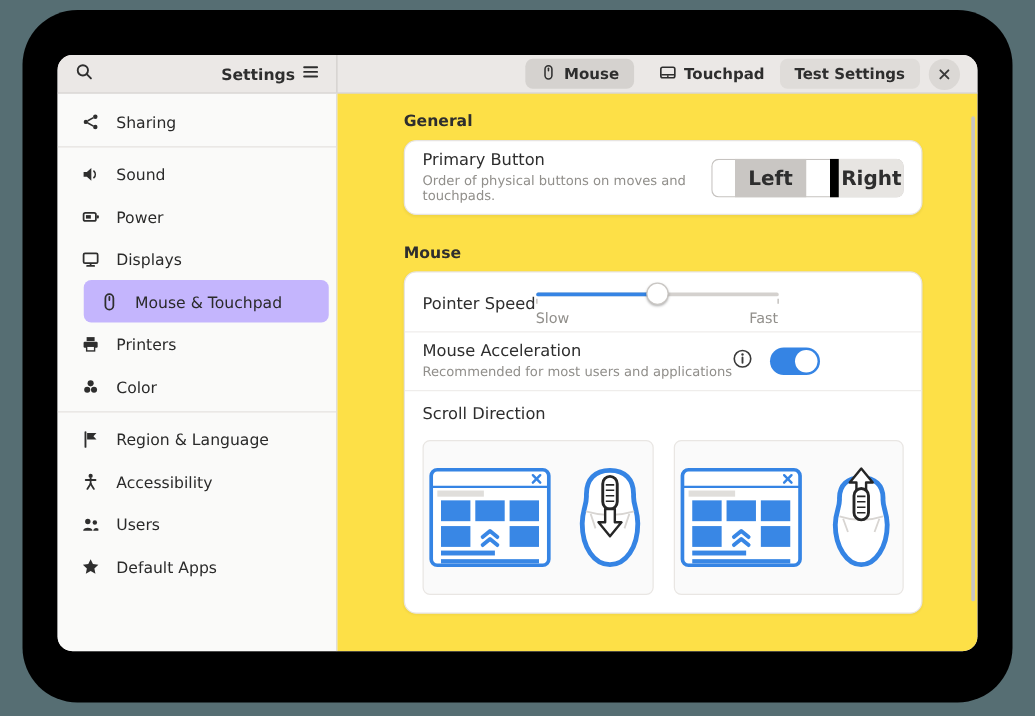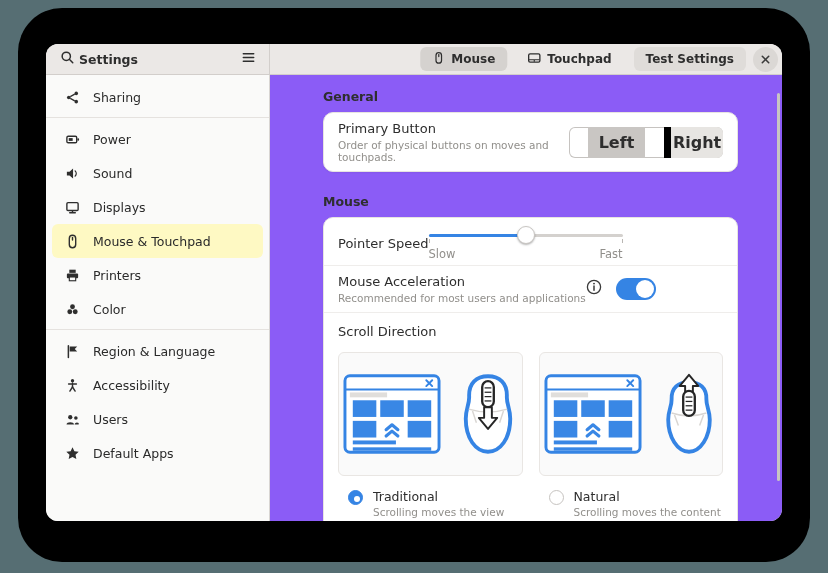--- a/index.html
+++ b/index.html
@@ -16,41 +16,41 @@
   }
   .window {
     position:absolute; left:46px; top:44px; width:736px; height:477px;
     border-radius:12px; overflow:hidden; background:#fafafa;
     display:flex; flex-direction:column;
     box-shadow:0 0 0 1px rgba(0,0,0,.6);
   }
   
   .titlebar { height:31px; flex:0 0 31px; display:flex; background:#ebe8e6; border-bottom:1px solid #d2cecb; }
   .titlebar-left { width:224px; flex:0 0 224px; border-right:1px solid #d2cecb; display:flex; align-items:center; padding:0 9px; }
-  .tb-title { flex:1; text-align:left; font-weight:bold; font-size:12.5px; color:#2e2e2e; }
+  .tb-title { flex:1; text-align:right; font-weight:bold; font-size:12.5px; color:#2e2e2e; }
   .icon-btn { width:24px; height:24px; border-radius:6px; display:flex; align-items:center; justify-content:center; }
   .titlebar-right { flex:1; position:relative; display:flex; align-items:center; }
   .seg-tabs { position:absolute; left:50%; transform:translateX(-52%); display:flex; gap:8px; }
   .hdr-btn {
     display:flex; align-items:center; gap:6px; height:24px; padding:0 12px;
     border-radius:6px; font-weight:bold; font-size:12px; color:#2e2e2e;
   }
   .hdr-btn.active { background:#d5d2cf; }
-  .right-ctrls { margin-left:auto; display:flex; align-items:center; gap:7px; padding-right:4px; }
+  .right-ctrls { margin-left:auto; display:flex; align-items:center; gap:7px; padding-right:14px; }
   .test-btn { background:#dfdcd9; }
   .close-btn { width:25px; height:25px; border-radius:50%; background:#dbd8d5; display:flex; align-items:center; justify-content:center; }
   
   .wbody { flex:1; display:flex; min-height:0; }
   .sidebar { width:224px; flex:0 0 224px; background:#fafaf9; border-right:1px solid #d8d5d2; padding:5px 6px 0 6px; overflow:hidden; }
   .side-item { height:34px; display:flex; align-items:center; gap:13px; padding:0 0 0 12px; border-radius:6px; font-size:12.5px; color:#2a2a2a; }
-  .side-item.selected { background:#fef9c3; }
+  .side-item.selected { background:#c4b5fd;margin-left:15px; }
   .side-item .sicon { width:16px; height:16px; flex:0 0 16px; display:flex; align-items:center; justify-content:center; }
   .side-sep { height:1px; background:#e5e2df; margin:3px -6px 4px -6px; }
   
-  .content { flex:1; position:relative; background:#8b5cf6; padding:14px 44px 0 53px; overflow:hidden; }
+  .content { flex:1; position:relative; background:#fde047; padding:14px 44px 0 53px; overflow:hidden; }
   .section-heading { font-weight:bold; font-size:12.5px; color:#2e2e2e; margin-bottom:8px; }
   .card { background:#fff; border:1px solid #e7e4e1; border-radius:10px; box-shadow:0 1px 2px rgba(0,0,0,.05); }
   .card + .section-heading { margin-top:22px; }
   .row { display:flex; align-items:center; padding:8px 14px; }
   .row-sep { height:1px; background:#efedeb; margin:0; }
   .row-title { font-size:13px; color:#2e2e2e; }
   .row-sub { font-size:10.5px; color:#918f8b; margin-top:3px; }
   
   .segmented { display:flex; border-radius:6px; overflow:hidden; box-shadow:0 0 0 1px #c6c3c0 inset; }
   .seg-opt { padding:6px 0; width:72px; text-align:center; font-weight:bold; font-size:16px; background:#e7e5e2; color:#2e2e2e;margin-left:19px; }
@@ -173,35 +173,35 @@
                 <line x1="5.6" y1="8.9" x2="10.4" y2="11.6"></line>
               </g>
             </svg>
           </span>
         <span>Sharing</span>
       </div>
       <div class="side-sep"></div>
       <div class="side-item">
         <span class="sicon">
             <svg width="15" height="15" viewBox="0 0 16 16">
+              <polygon points="2,6 4.8,6 8.6,2.6 8.6,13.4 4.8,10 2,10" fill="#2e2e2e"></polygon>
+              <path d="M10.8,5.2 A4,4 0 0 1 10.8,10.8" fill="none" stroke="#2e2e2e" stroke-width="1.4" stroke-linecap="round"></path>
+            </svg>
+          </span>
+        <span>Sound</span>
+      </div>
+      <div class="side-item">
+        <span class="sicon">
+            <svg width="15" height="15" viewBox="0 0 16 16">
               <rect x="2" y="4.5" width="10.5" height="7" rx="1.5" fill="none" stroke="#2e2e2e" stroke-width="1.5"></rect>
               <rect x="13.2" y="6.7" width="1.8" height="2.6" rx="0.8" fill="#2e2e2e"></rect>
               <rect x="4" y="6.5" width="4.2" height="3" fill="#2e2e2e"></rect>
             </svg>
           </span>
         <span>Power</span>
-      </div>
-      <div class="side-item">
-        <span class="sicon">
-            <svg width="15" height="15" viewBox="0 0 16 16">
-              <polygon points="2,6 4.8,6 8.6,2.6 8.6,13.4 4.8,10 2,10" fill="#2e2e2e"></polygon>
-              <path d="M10.8,5.2 A4,4 0 0 1 10.8,10.8" fill="none" stroke="#2e2e2e" stroke-width="1.4" stroke-linecap="round"></path>
-            </svg>
-          </span>
-        <span>Sound</span>
       </div>
       <div class="side-item">
         <span class="sicon">
             <svg width="15" height="15" viewBox="0 0 16 16">
               <rect x="2" y="2.8" width="12" height="8.4" rx="1.2" fill="none" stroke="#2e2e2e" stroke-width="1.5"></rect>
               <line x1="8" y1="11.2" x2="8" y2="13.2" stroke="#2e2e2e" stroke-width="1.5"></line>
               <line x1="5" y1="13.6" x2="11" y2="13.6" stroke="#2e2e2e" stroke-width="1.5" stroke-linecap="round"></line>
             </svg>
           </span>
         <span>Displays</span>
@@ -418,35 +418,19 @@
                 <g stroke="#262626" stroke-width="1.3">
                     <line x1="26.5" y1="24.5" x2="33.5" y2="24.5"></line>
                     <line x1="26.5" y1="29" x2="33.5" y2="29"></line>
                     <line x1="26.5" y1="33.5" x2="33.5" y2="33.5"></line>
                     <line x1="26.5" y1="38" x2="33.5" y2="38"></line>
                   </g>
               </svg>
             </div>
           </div>
 
-          <div class="radio-wrap">
-            <div class="radio-opt">
-              <div class="radio checked"></div>
-              <div>
-                <div class="radio-label">Traditional</div>
-                <div class="radio-sub">Scrolling moves the view</div>
-              </div>
-            </div>
-            <div class="radio-opt">
-              <div class="radio"></div>
-              <div>
-                <div class="radio-label">Natural</div>
-                <div class="radio-sub">Scrolling moves the content</div>
-              </div>
-            </div>
-          </div>
         </div>
       </div>
 
       <div class="scrollbar"></div>
     </div>
   </div>
 </div>
 
 </body></html>

